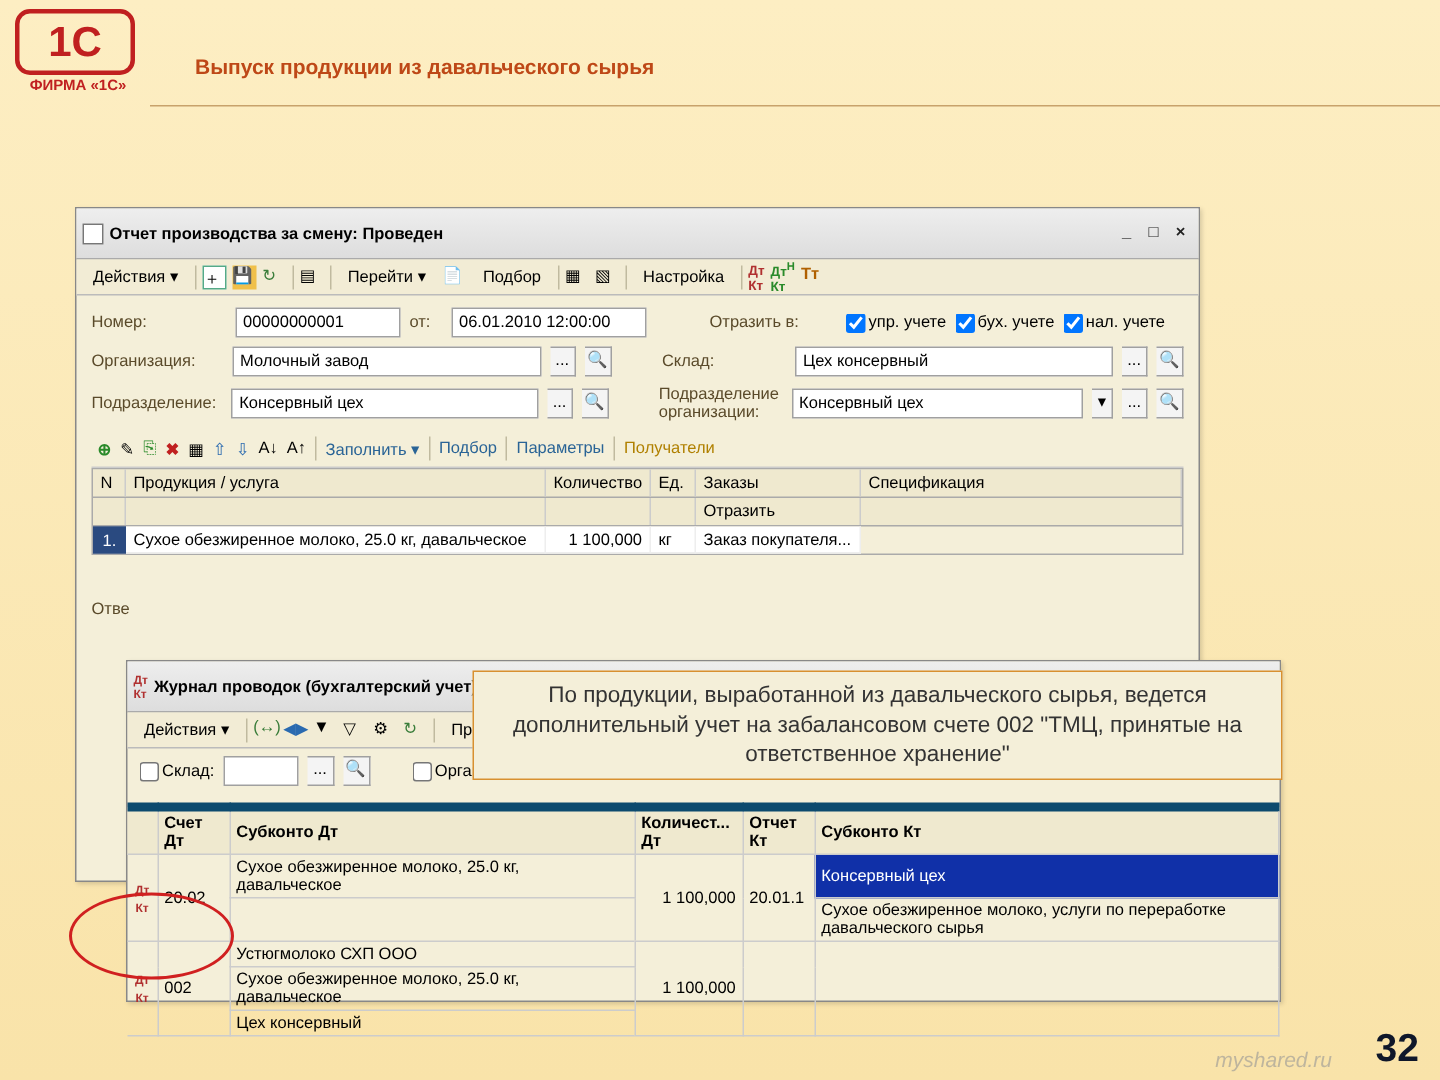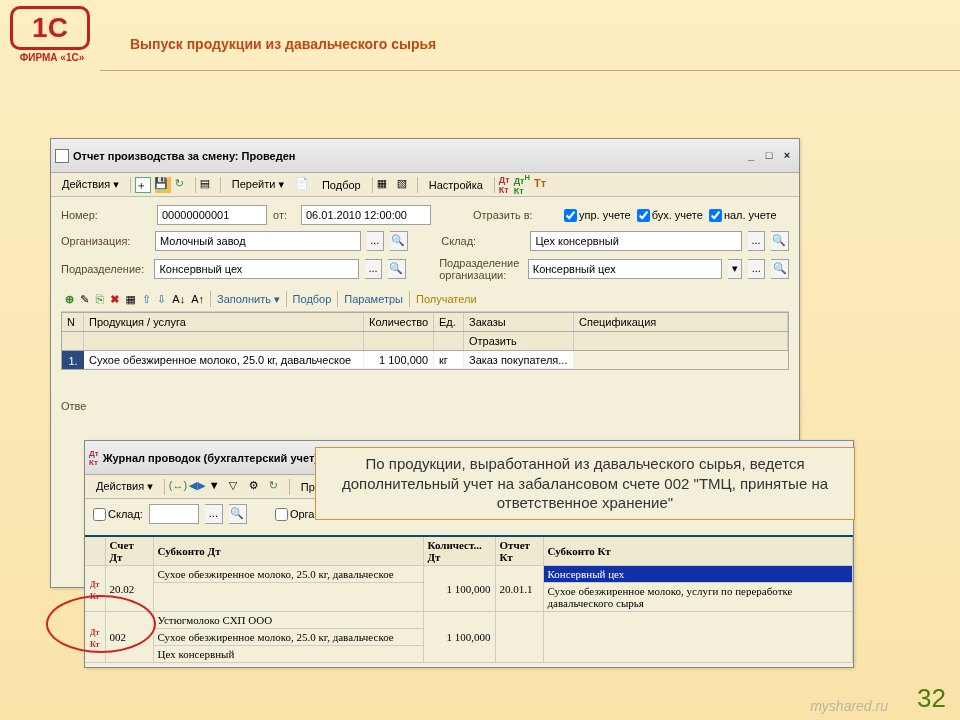--- a/index.html
+++ b/index.html
@@ -48,21 +48,21 @@
   .gridhead { display:flex; background:#efe9cf; border-bottom:1px solid #aaa; }
   .ghc { border-right:1px solid #ccc; padding:3px 5px; font-size:11px; }
   .gridrow { display:flex; }
   .grc { border-right:1px solid #eee; border-bottom:1px solid #eee; padding:3px 5px; font-size:11px; background:#fff; overflow:hidden; white-space:nowrap; height:18px; }
   .rownum { background:#fff; border:1px solid #2a4a80; color:#fff; background:#2a4a80; }
 
   .callout { position:absolute; top: 447px; left: 315px; width: 540px; border:1px solid #d89030; background:#f4efd9; padding: 6px 10px; font-size:15px; color:#333; text-align:center; line-height:1.3; z-index:10; }
 
   .ellipse { position:absolute; border:2px solid #d02020; border-radius:50%; width: 110px; height: 58px; top: 595px; left: 46px; z-index:11; }
 
-  .pagenum { position:absolute; bottom: 6px; right: 14px; font-size: 26px; font-weight:normal; color:#4d7c0f; }
+  .pagenum { position:absolute; bottom: 6px; right: 14px; font-size: 26px; font-weight:bold; color:#0f172a; }
   .watermark { position:absolute; bottom: 6px; right: 72px; font-size: 14px; color: rgba(150,150,150,0.6); font-style:italic; }
 
   .grid2head th, .grid2 td { font-size:11px; padding:2px 4px; border-right:1px solid #ccc; border-bottom:1px solid #ccc; text-align:left; }
   table { border-collapse: collapse; width:100%; }
   .rowsel { background:#1030a8; color:#fff; }
   .smallred { color:#b03030; font-size:9px; font-weight:bold; }
 </style>
 </head>
 <body>
 
@@ -234,21 +234,21 @@
     <input class="input" style="width: 50px;">
       <span class="dots">...</span>
       <span class="magn">🔍</span>
     <span style="width:16px"></span>
     <label class="chk">
         <input type="checkbox" style="">
         <span>Организация:</span>
       </label>
   </div>
 
-  <table class="grid2" style="border-top:2px solid #0c4a6e;font-family:Liberation Serif, serif;">
+  <table class="grid2" style="border-top:6px solid #0c4a6e;">
     <tbody>
         <tr class="grid2head" style="background:#efe9cf;">
       <th style="width:20px"></th>
       <th style="width:48px">Счет Дт</th>
       <th style="width:270px">Субконто Дт</th>
       <th style="width:72px">Количест... Дт</th>
       <th style="width:48px">Отчет Кт</th>
       <th>Субконто Кт</th>
     </tr>
     <tr>

